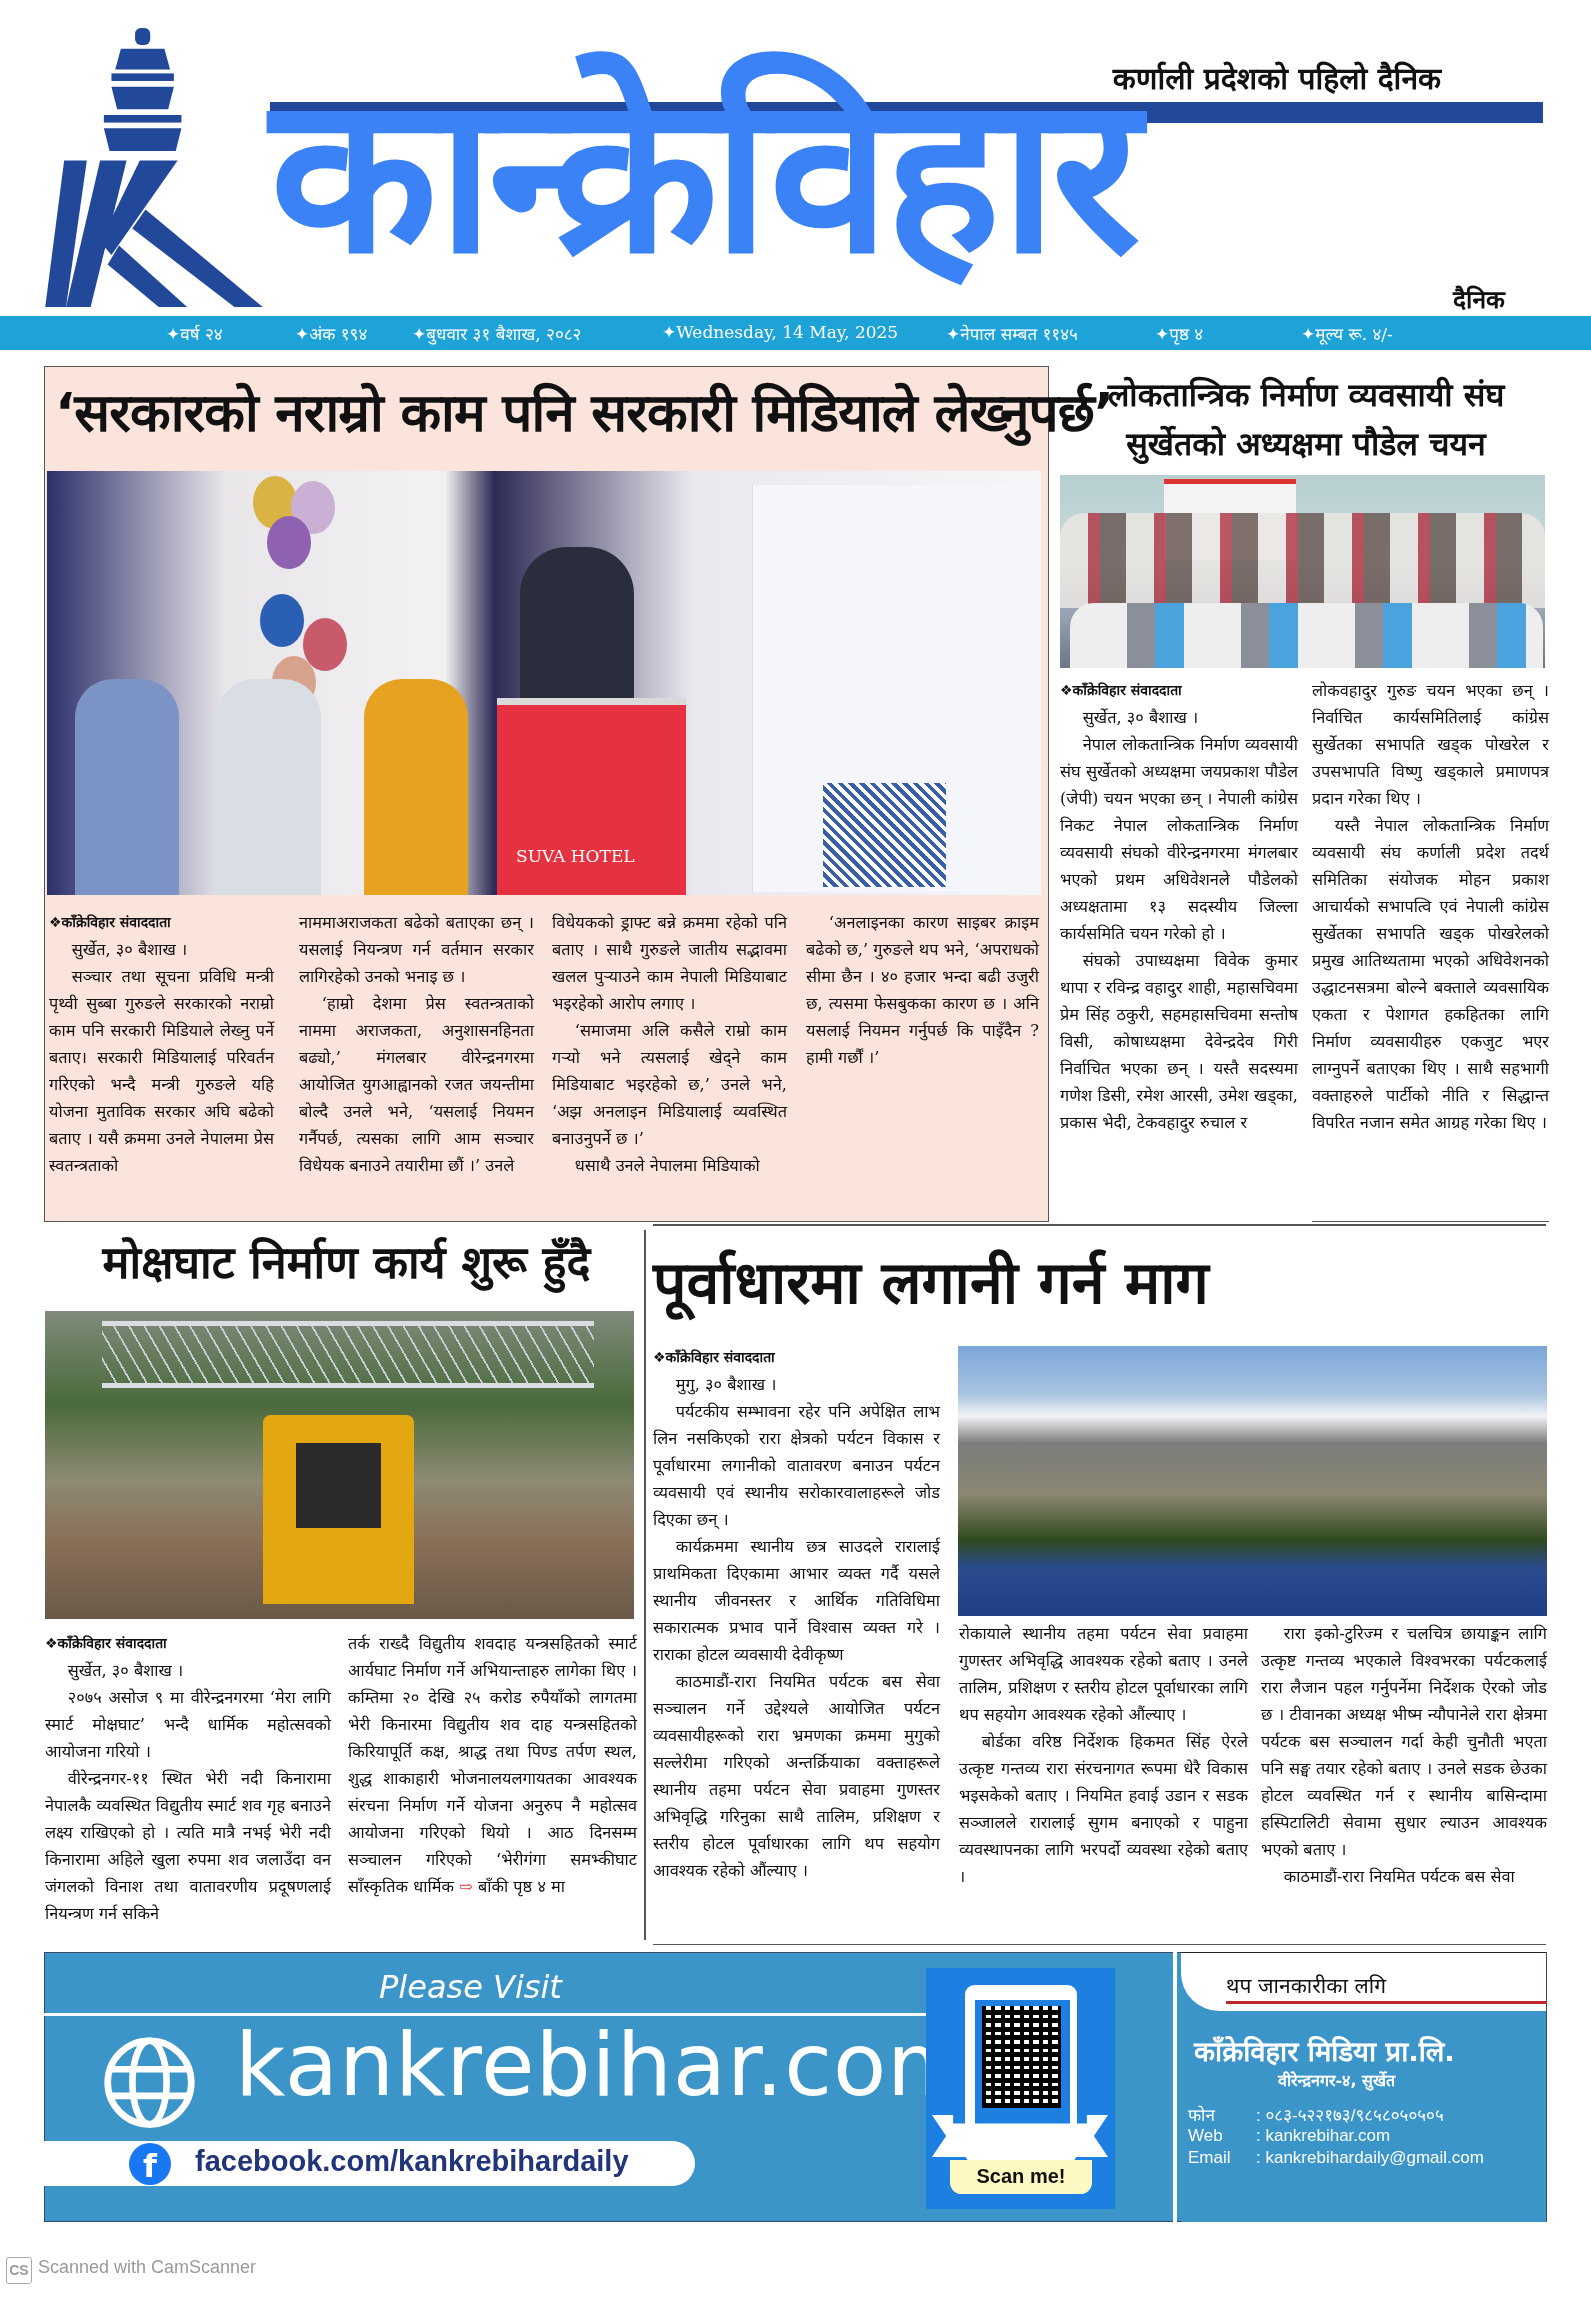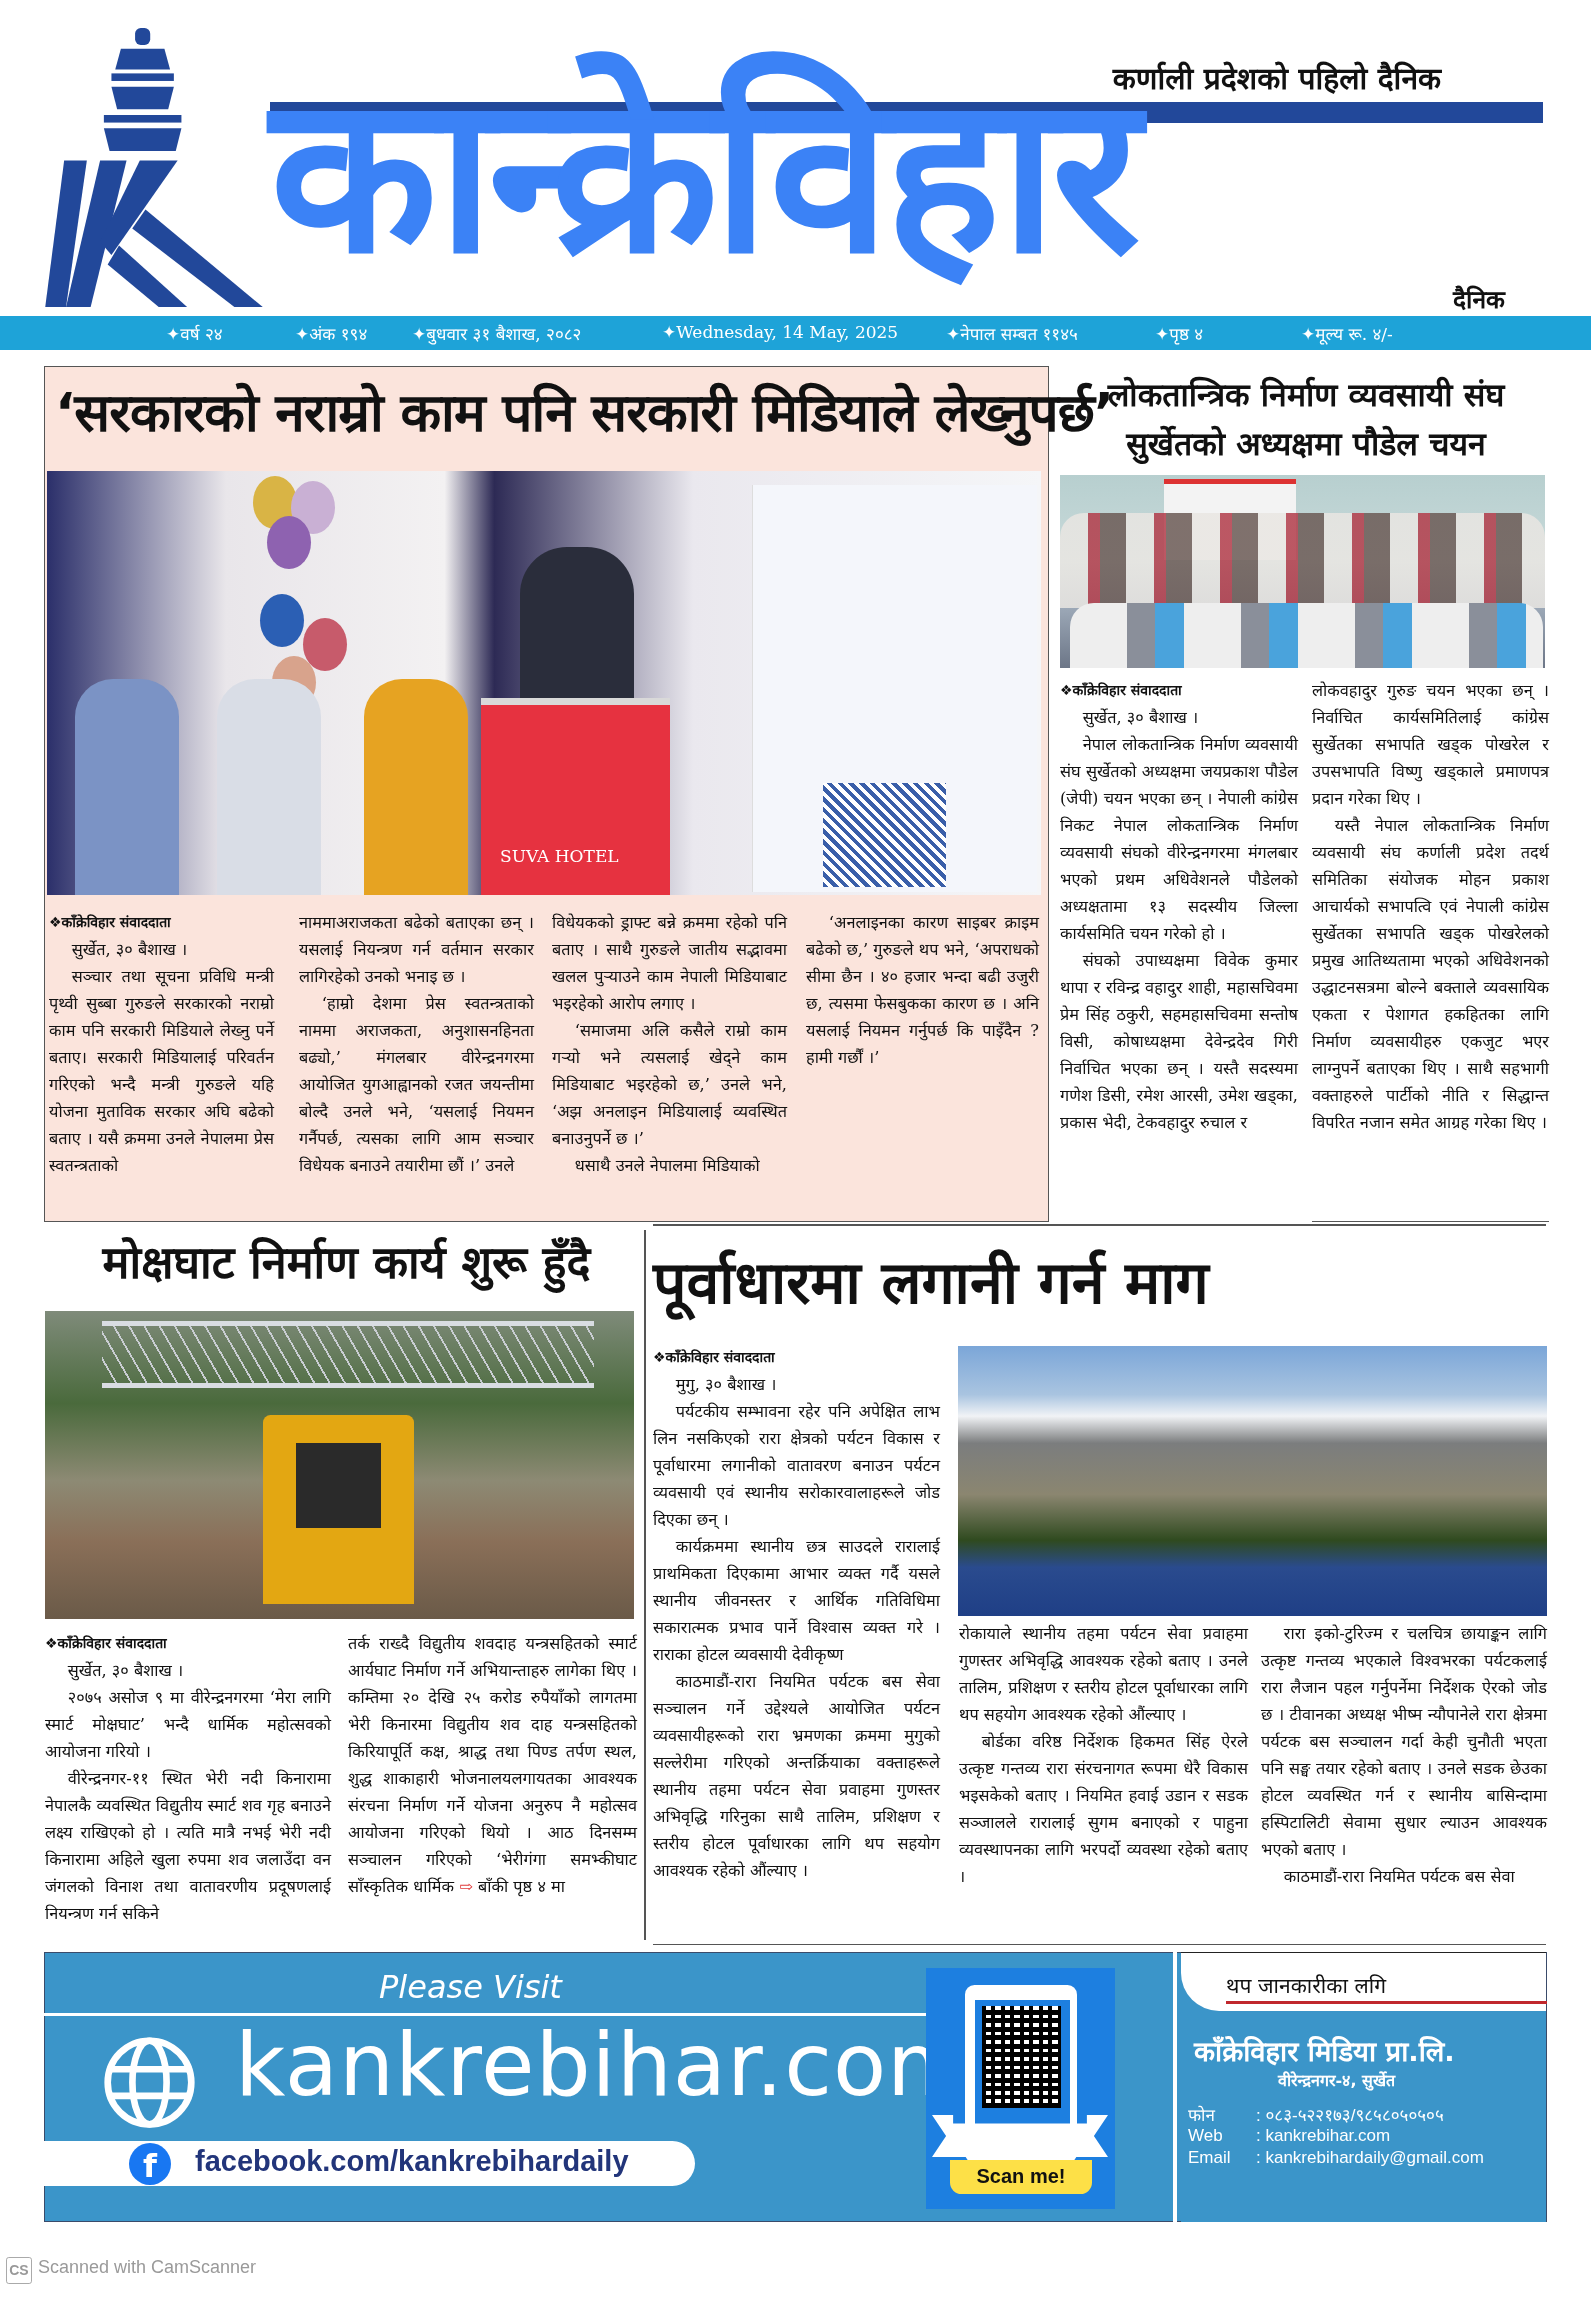--- a/index.html
+++ b/index.html
@@ -12,21 +12,21 @@
   .tagline { left:1107px; top:57px; font-family:"DejaVu Sans", sans-serif; font-weight:bold; font-size:30px; color:#111; background:#fff; padding:0 5.7px; }
   .daily-small { left:1453px; top:282px; font-family:"DejaVu Sans", sans-serif; font-weight:bold; font-size:24.6px; color:#111; }
   .info-bar { left:0; top:316px; width:1592px; height:34px; background:#1ea3d8; color:#fff; font-size:17px; display:flex; align-items:center; font-family:"DejaVu Serif", serif; }
   .info-item { position:absolute; top:5.7px; white-space:nowrap; }
   .info-item::before { content:"\2726 "; }
 
   
   .main-box { left:44px; top:366px; width:1005px; height:856px; background:#fbe4dc; border:1.9px solid #555; box-sizing:border-box; }
   .main-headline { left:55px; top:374px; width:984px; font-family:"DejaVu Sans", sans-serif; font-weight:bold; font-size:53px; text-align:center; white-space:nowrap; letter-spacing:-0.9px; }
   .main-photo { left:47px; top:471px; width:994px; height:424px; background:linear-gradient(90deg,#2b2f6a 0%,#e9e6ea 18%,#f3f1f2 40%,#2d2a55 45%,#eae8ee 65%,#f5f6f8 100%); overflow:hidden; }
-  .ph-podium { position:absolute; left:434px; top:227px; width:189px; height:199px; background:#e63240; border-top:7.6px solid #d9d9d9;text-align:right; }
+  .ph-podium { position:absolute; left:450px; top:227px; width:189px; height:199px; background:#e63240; border-top:7.6px solid #d9d9d9;text-align:right; }
   .ph-podium span { position:absolute; bottom:38px; left:19px; color:#fff; font-family:"DejaVu Serif",serif; font-size:17px; }
   .ph-banner { position:absolute; left:705px; top:14px; width:284px; height:407px; background:#f4f6fb; border-left:1.9px solid #ddd; }
   .ph-qr { position:absolute; left:776px; top:312px; width:123px; height:104px; background:repeating-linear-gradient(45deg,#3a5fa9 0 3.8px,#fff 3.8px 7.6px); }
   .ph-person { position:absolute; left:473px; top:76px; width:114px; height:161px; background:#2a2d3b; border-radius:47px 47px 0 0; }
   .ph-seated { position:absolute; top:208px; width:104px; height:218px; border-radius:38px 38px 0 0; }
   .ph-balloon { position:absolute; width:44px; height:53px; border-radius:50%; }
   .col-text { font-family:"DejaVu Serif", serif; font-size:16.3px; line-height:27px; text-align:justify; }
   .col-text p { margin:0; text-indent:1.4em; }
   .byline { font-family:"DejaVu Sans", sans-serif; font-weight:bold; font-size:14px; line-height:26.5px; text-indent:0 !important; }
   .byline::before { content:"\2756 "; }
@@ -58,21 +58,21 @@
   .site-url { left:235px; top:2018px; color:#fff; font-family:"DejaVu Sans", sans-serif; font-size:87px; line-height:95px; letter-spacing:0.9px; }
   .fb-pill { left:44px; top:2141px; width:651px; height:45px; background:#fff; border-radius:0 24.6px 24.6px 0; }
   .fb-icon { left:129px; top:2143px; width:42px; height:42px; border-radius:50%; background:#1877f2; color:#fff; font-family:"DejaVu Sans", sans-serif; font-weight:bold; font-size:32px; text-align:center; line-height:47px; overflow:hidden; }
   .fb-text { left:195px; top:2145px; color:#22357a; font-family:"Liberation Sans", sans-serif; font-weight:bold; font-size:29px; }
   .qr-panel { left:926px; top:1968px; width:189px; height:241px; background:#1d7fe0; }
   .qr-card { left:965px; top:1985px; width:112px; height:178px; background:#fff; border-radius:9.5px; }
   .qr-inner { left:975px; top:2000px; width:95px; height:132px; background:#1d7fe0; }
   .qr-code { left:982px; top:2006px; width:79px; height:102px; background:#fff;
     background-image: repeating-linear-gradient(0deg,#000 0 4.7px,transparent 4.7px 8.5px), repeating-linear-gradient(90deg,#000 0 3.8px,transparent 3.8px 9.5px); background-blend-mode:multiply; }
   .ribbon { left:932px; top:2115px; width:176px; height:42px; background:#fff; clip-path:polygon(0 0,12% 0,12% 20%,88% 20%,88% 0,100% 0,92% 50%,100% 100%,0 100%,8% 50%); }
-  .scan-me { left:950px; top:2160px; width:142px; height:34px; background:#fde047; border-radius:0 0 11.4px 11.4px; text-align:center; font-family:"Liberation Sans", sans-serif; font-weight:bold; font-size:20px; line-height:32px; color:#111; }
+  .scan-me { left:950px; top:2160px; width:142px; height:34px; background:#fef9c3; border-radius:0 0 11.4px 11.4px; text-align:center; font-family:"Liberation Sans", sans-serif; font-weight:bold; font-size:20px; line-height:32px; color:#111; }
   .info-panel { left:1181px; top:1952px; width:365px; height:270px; background:#3b95c9; }
   .info-head-bg { left:1181px; top:1952px; width:365px; height:59px; background:#fff; border-radius:0 0 0 38px; border-top:1.9px solid #222; box-sizing:border-box; }
   .info-head { left:1226px; top:1971px; font-family:"DejaVu Sans", sans-serif; font-size:21px; color:#111; }
   .info-head-line { left:1226px; top:2001px; width:321px; height:2.8px; background:#c0282d; }
   .company { left:1194px; top:2032px; color:#fff; font-family:"DejaVu Sans", sans-serif; font-weight:bold; font-size:27.4px; }
   .address { left:1278px; top:2069px; color:#fff; font-family:"DejaVu Sans", sans-serif; font-weight:bold; font-size:16px; }
   .contact-row { left:1188px; color:#fff; font-family:"Liberation Sans", sans-serif; font-size:17px; white-space:nowrap; }
   .contact-row .k { display:inline-block; width:68px; }
   .camscanner { left:5.7px; top:2257px; color:#9a9a9a; font-family:"Liberation Sans", sans-serif; font-size:18px; display:flex; gap:5.7px; }
   .cs-logo { width:26.5px; height:26.5px; border:1.9px solid #aaa; border-radius:2.8px; font-weight:bold; font-size:14px; color:#999; text-align:center; line-height:24.6px; box-sizing:border-box; }

